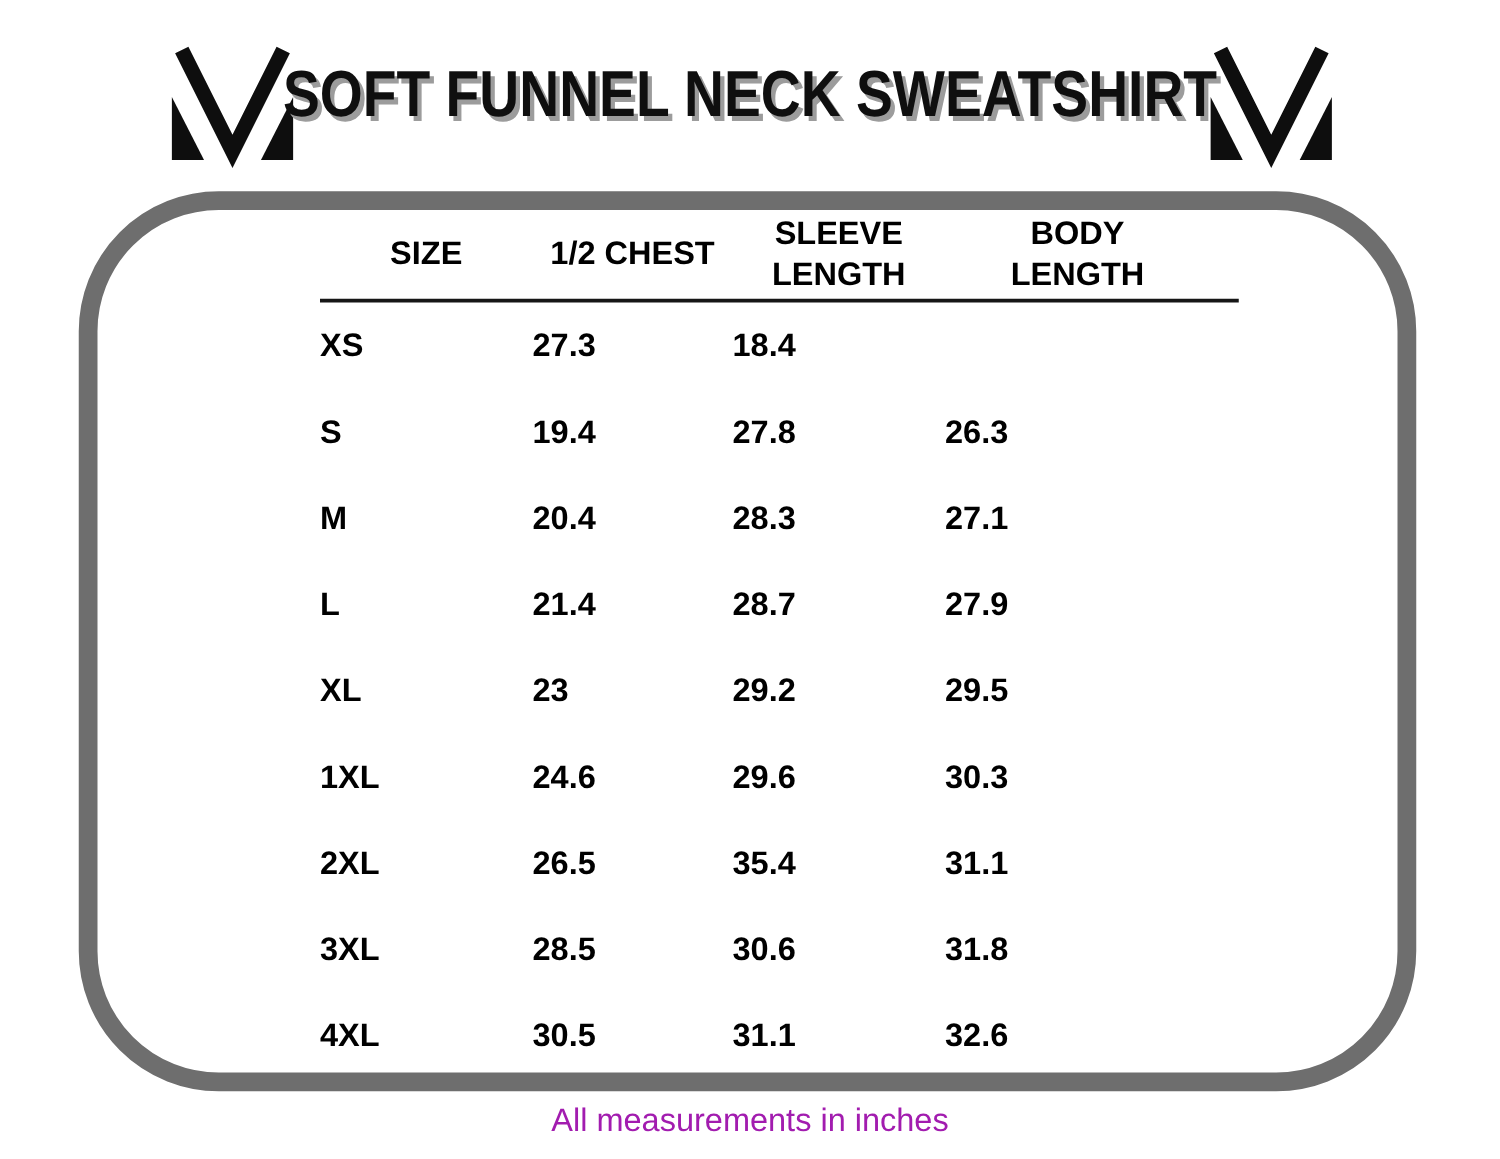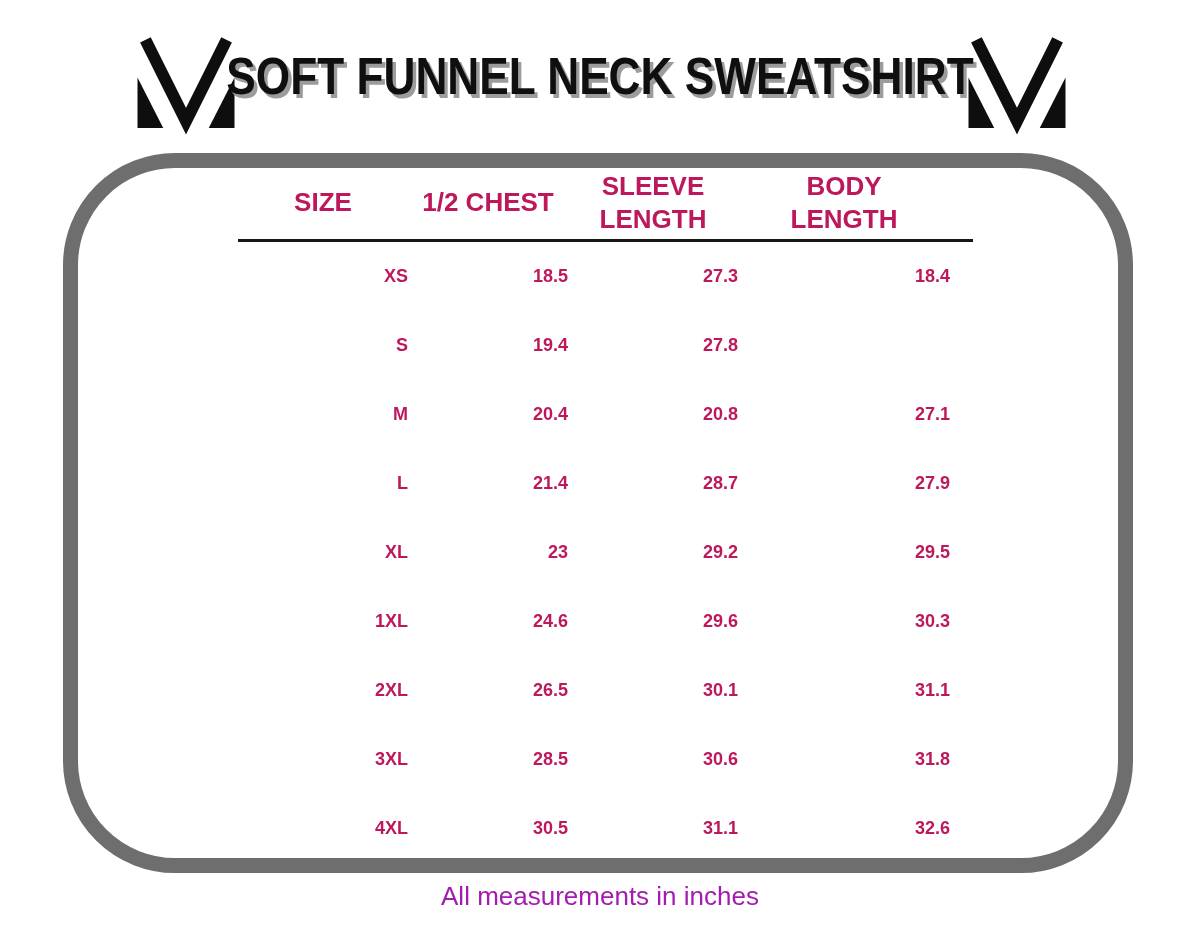--- a/index.html
+++ b/index.html
@@ -48,24 +48,24 @@
     height: 720px;
     box-sizing: border-box;
     border: 15px solid #6e6e6e;
     border-radius: 112px;
     background: #ffffff;
   }
 
   
   .size-table {
     position: absolute;
-    left: 238px;
+    left: 256px;
     top: 150px;
     width: 735px;
-    color: #be185d;
+    color: #000000;
   }
   .thead {
     display: grid;
     grid-template-columns: 170px 160px 170px 212px;
     align-items: center;
     width: 735px;
     min-height: 66px;
     padding-bottom: 4px;
     border-bottom: 3px solid #161616;
     box-sizing: border-box;
@@ -79,22 +79,22 @@
   .th .lbl { display: inline-block; }
   .th:nth-child(3) .lbl, .th:nth-child(4) .lbl { max-width: 118px; }
 
   .tbody .tr {
     display: grid;
     grid-template-columns: 170px 160px 170px 212px;
     align-items: center;
     height: 69px;
   }
   .td {
-    text-align: right;
-    font-size: 18px;
+    text-align: left;
+    font-size: 26px;
     font-weight: bold;
   }
 
   
   .footnote {
     position: absolute;
     top: 861px;
     left: 0;
     width: 100%;
     text-align: center;
@@ -135,33 +135,33 @@
       <div class="th">
         <span class="lbl">SLEEVE LENGTH</span>
       </div>
       <div class="th">
         <span class="lbl">BODY LENGTH</span>
       </div>
     </div>
     <div class="tbody">
         <div class="tr">
     <div class="td">XS</div>
-    <div class="td">18.5</div>
     <div class="td">27.3</div>
     <div class="td">18.4</div>
   </div>
         <div class="tr">
     <div class="td">S</div>
     <div class="td">19.4</div>
     <div class="td">27.8</div>
+    <div class="td">26.3</div>
   </div>
         <div class="tr">
     <div class="td">M</div>
     <div class="td">20.4</div>
-    <div class="td">20.8</div>
+    <div class="td">28.3</div>
     <div class="td">27.1</div>
   </div>
         <div class="tr">
     <div class="td">L</div>
     <div class="td">21.4</div>
     <div class="td">28.7</div>
     <div class="td">27.9</div>
   </div>
         <div class="tr">
     <div class="td">XL</div>
@@ -171,21 +171,21 @@
   </div>
         <div class="tr">
     <div class="td">1XL</div>
     <div class="td">24.6</div>
     <div class="td">29.6</div>
     <div class="td">30.3</div>
   </div>
         <div class="tr">
     <div class="td">2XL</div>
     <div class="td">26.5</div>
-    <div class="td">30.1</div>
+    <div class="td">35.4</div>
     <div class="td">31.1</div>
   </div>
         <div class="tr">
     <div class="td">3XL</div>
     <div class="td">28.5</div>
     <div class="td">30.6</div>
     <div class="td">31.8</div>
   </div>
         <div class="tr">
     <div class="td">4XL</div>

